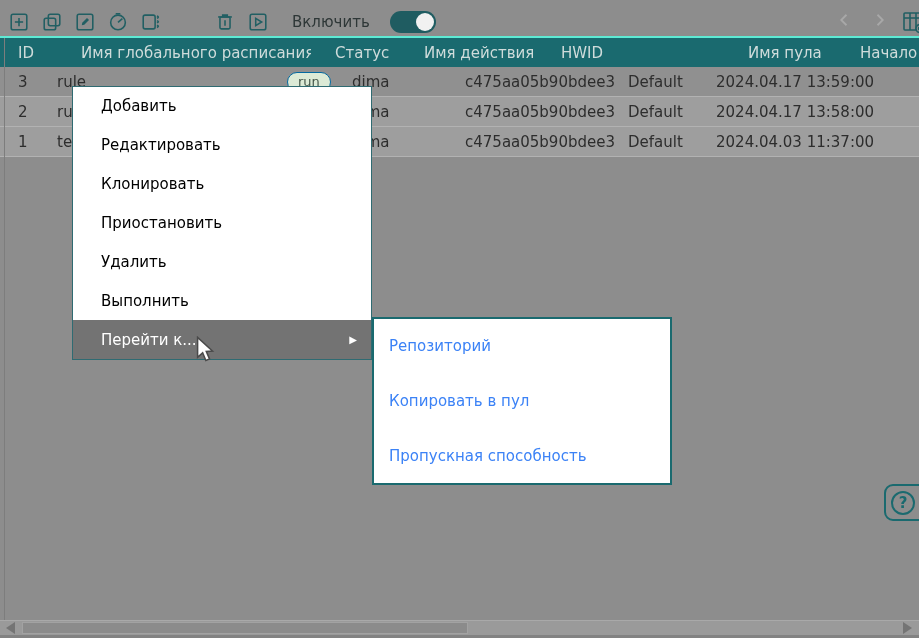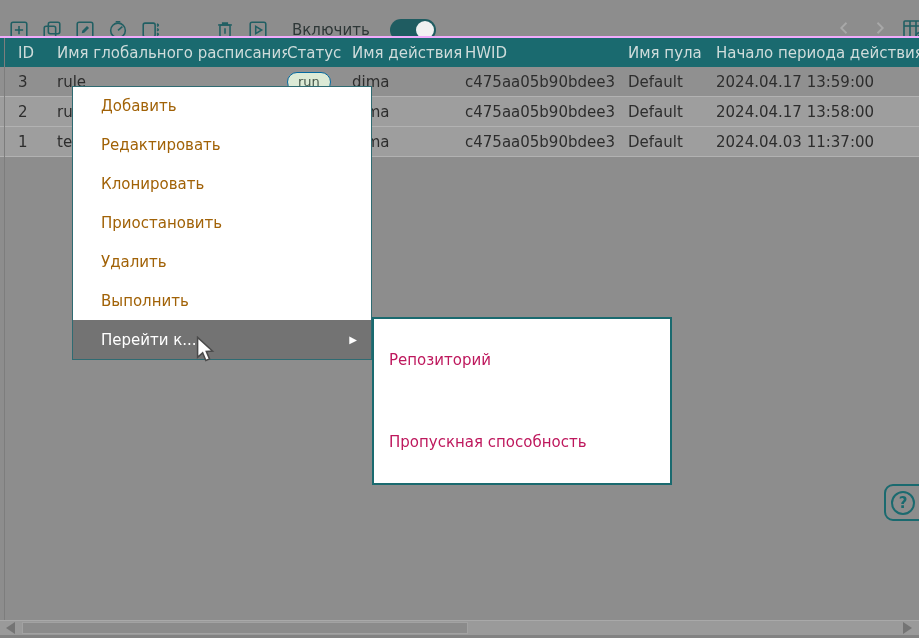--- a/index.html
+++ b/index.html
@@ -1,62 +1,62 @@
 <!DOCTYPE html>
 <html><head>
 <meta charset="utf-8">
 <style>
   html,body{margin:0;padding:0;}
   body{width:919px;height:638px;overflow:hidden;position:relative;
        background:#8d8d8d;font-family:"DejaVu Sans","Liberation Sans",sans-serif;}
   .screen{position:absolute;inset:0;}
 
   
-  .toolbar{position:absolute;left:0;top:12px;width:919px;height:36px;
+  .toolbar{position:absolute;left:0;top:4px;width:919px;height:36px;
            display:flex;align-items:center;padding-left:8px;box-sizing:border-box;}
   .tb-icon{width:22px;height:22px;margin-right:11px;display:flex;align-items:center;justify-content:center;cursor:pointer;}
   .tb-icon svg{display:block;}
   .tb-sep{width:41px;}
   .tb-label{font-size:15px;color:#2e3737;margin:0 20px 0 12px;}
   .toggle{width:46px;height:22px;border-radius:11px;background:#1f5c61;position:relative;cursor:pointer;}
   .toggle .knob{position:absolute;top:2px;right:2px;width:18px;height:18px;border-radius:50%;background:#f1f1f1;}
   .tb-right{margin-left:auto;display:flex;align-items:center;}
   .nav-chev{width:22px;height:22px;margin-right:12px;display:flex;align-items:center;justify-content:center;cursor:pointer;}
   .cols-btn{width:17px;height:24px;overflow:visible;cursor:pointer;margin-right:0;}
 
   
   .grid-row{display:grid;grid-template-columns:39px 230px 65px 113px 163px 88px 1fr;
             align-items:center;padding-left:18px;box-sizing:border-box;}
   .thead{position:absolute;left:0;top:36px;width:919px;height:31px;
-         background:#1a6a6f;border-top:2px solid #f0abfc;color:#cfdcdb;font-size:15px;}
+         background:#1a6a6f;border-top:2px solid #5eead4;color:#cfdcdb;font-size:15px;gap:24px;}
   .thead .cell{white-space:nowrap;overflow:hidden;cursor:pointer;}
   .tbody{position:absolute;left:0;top:67px;width:919px;}
   .trow{height:30px;background:#9e9e9e;border-bottom:1px solid #b2b2b2;
         color:#2d2d2d;font-size:15px;cursor:pointer;}
   .trow.selected{background:#909090;}
   .trow .cell{white-space:nowrap;overflow:hidden;}
   .badge{display:inline-block;padding:1px 10px 2px;border:1px solid #0369a1;border-radius:10px;
          background:#dcead6;color:#45564a;font-size:13px;line-height:15px;}
 
   .left-line{position:absolute;left:4px;top:38px;width:1px;height:582px;background:#7d7d7d;}
 
   
   .cmenu{position:absolute;left:72px;top:86px;width:300px;height:274px;
          background:#ffffff;border:1px solid #2f6b72;box-sizing:border-box;
          display:flex;flex-direction:column;z-index:5;}
   .cmenu .mi{flex:1;display:flex;align-items:center;padding:0 14px 0 28px;
-             font-size:15px;color:#a16207;cursor:pointer;}
+             font-size:15px;color:#000000;cursor:pointer;}
   .cmenu .mi.hl{background:#737373;color:#ffffff;}
   .cmenu .mi .sub-arrow{margin-left:auto;font-size:10px;color:#ffffff;}
 
   .smenu{position:absolute;left:372px;top:317px;width:300px;height:168px;
          background:#ffffff;border:2px solid #1a6a6f;box-sizing:border-box;
          display:flex;flex-direction:column;z-index:6;}
   .smenu .mi{flex:1;display:flex;align-items:center;padding-left:15px;
-             font-size:15px;color:#be185d;cursor:pointer;}
+             font-size:15px;color:#3b82f6;cursor:pointer;}
 
   
   .help-btn{position:absolute;left:884px;top:484px;width:46px;height:37px;
             border:2px solid #1a6a6f;border-radius:9px;box-sizing:border-box;
             display:flex;align-items:center;padding-left:5px;cursor:pointer;}
   .help-circle{width:24px;height:24px;border-radius:50%;border:2px solid #1a6a6f;box-sizing:border-box;
                display:flex;align-items:center;justify-content:center;
                color:#1a6a6f;font-size:15px;font-weight:bold;}
 
   
@@ -222,20 +222,21 @@
     <div class="mi">Удалить</div>
     <div class="mi">Выполнить</div>
     <div class="mi hl">
       <span>Перейти к...</span>
       <span class="sub-arrow">▶</span>
     </div>
   </div>
 
   <div class="smenu">
     <div class="mi">Репозиторий</div>
+    <div class="mi">Копировать в пул</div>
     <div class="mi">Пропускная способность</div>
   </div>
 
   <div class="help-btn">
     <div class="help-circle">?</div>
   </div>
 
   <div class="hscroll">
     <div class="sb-btn left">
         <div class="sb-tri l"></div>

